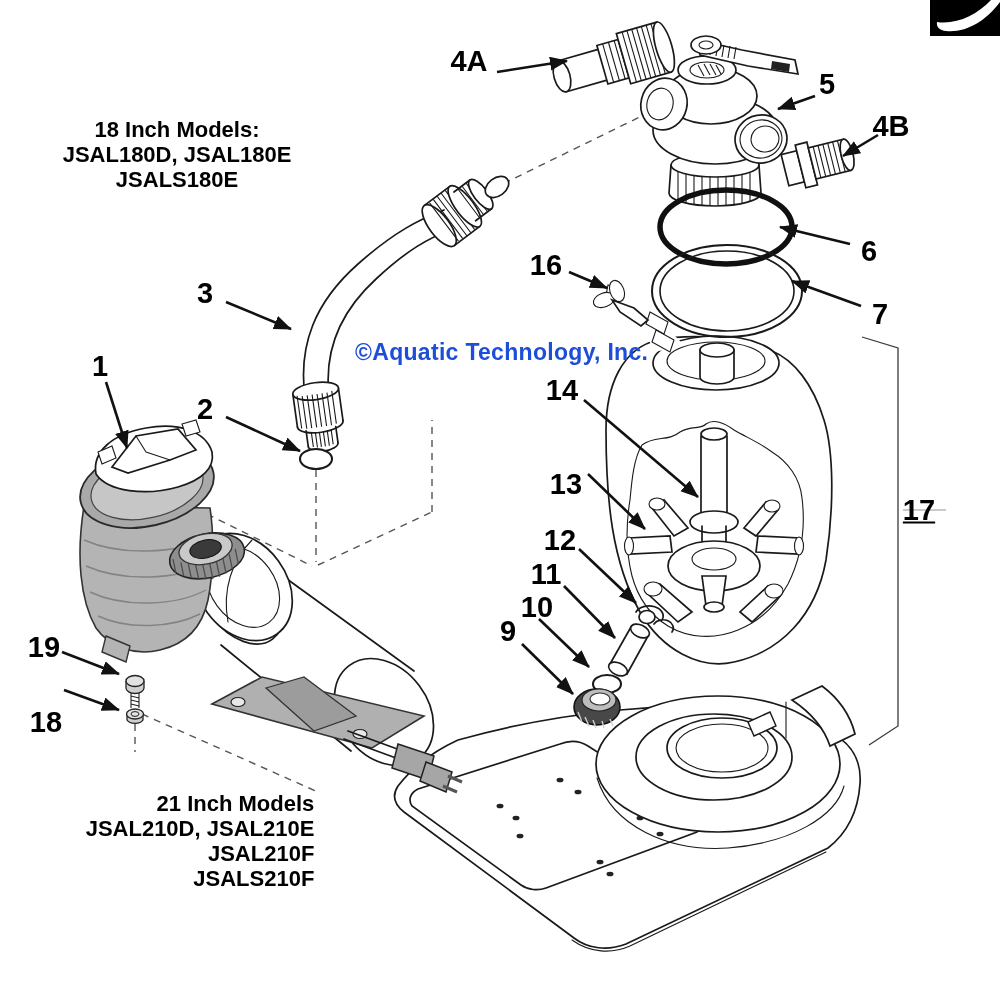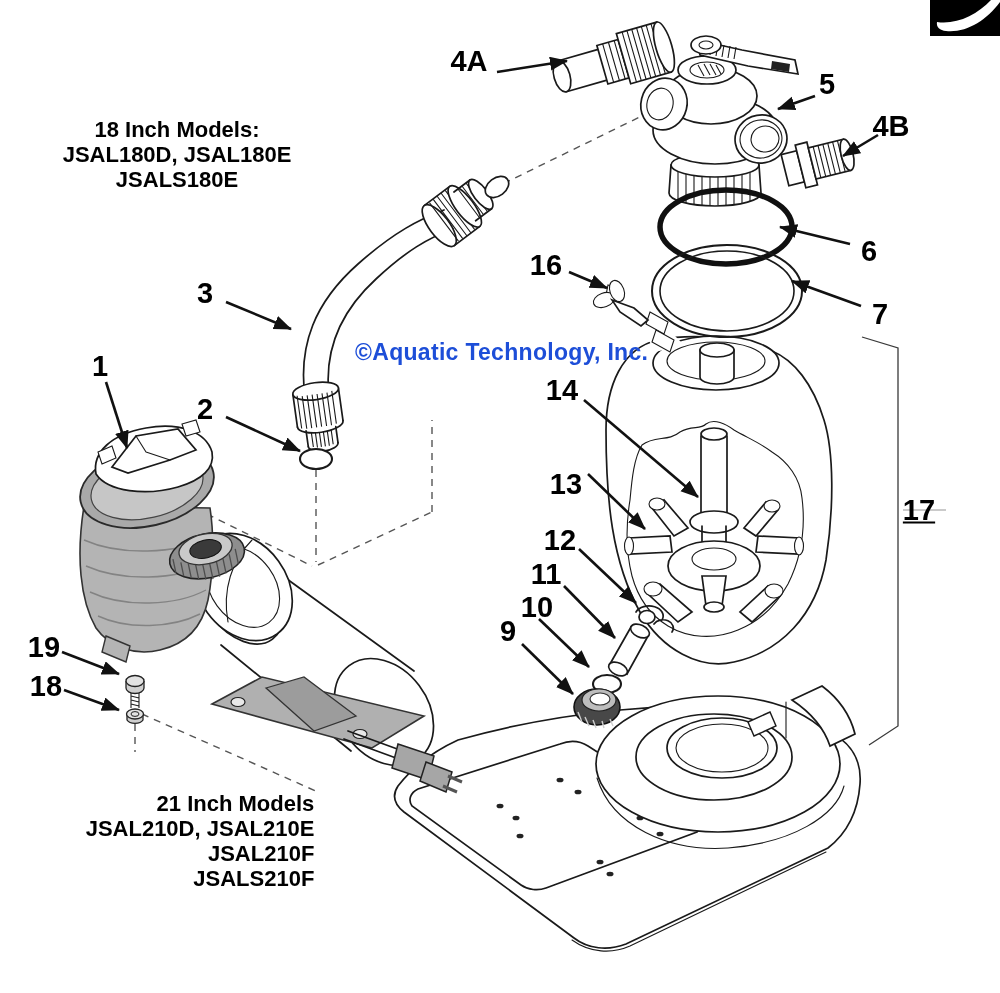--- a/index.html
+++ b/index.html
@@ -326,14 +326,14 @@
     <div class="callout" style="left: 880px; top: 314px;">7</div>
     <div class="callout" style="left: 546px; top: 265px;">16</div>
     <div class="callout" style="left: 562px; top: 390px;">14</div>
     <div class="callout" style="left: 566px; top: 464px; margin-top: 20px;">13</div>
     <div class="callout" style="left: 560px; top: 540px;">12</div>
     <div class="callout" style="left: 546px; top: 574px;">11</div>
     <div class="callout" style="left: 521px; top: 607px; margin-left: 16px;">10</div>
     <div class="callout" style="left: 508px; top: 631px;">9</div>
     <div class="callout" style="left: 919px; top: 510px; text-decoration: underline;">17</div>
     <div class="callout" style="left: 44px; top: 647px;">19</div>
-    <div class="callout" style="left: 46px; top: 686px; text-align: center;">18</div>
+    <div class="callout" style="left: 46px; top: 722px; text-align: center;">18</div>
   </div>
 
 </body></html>

